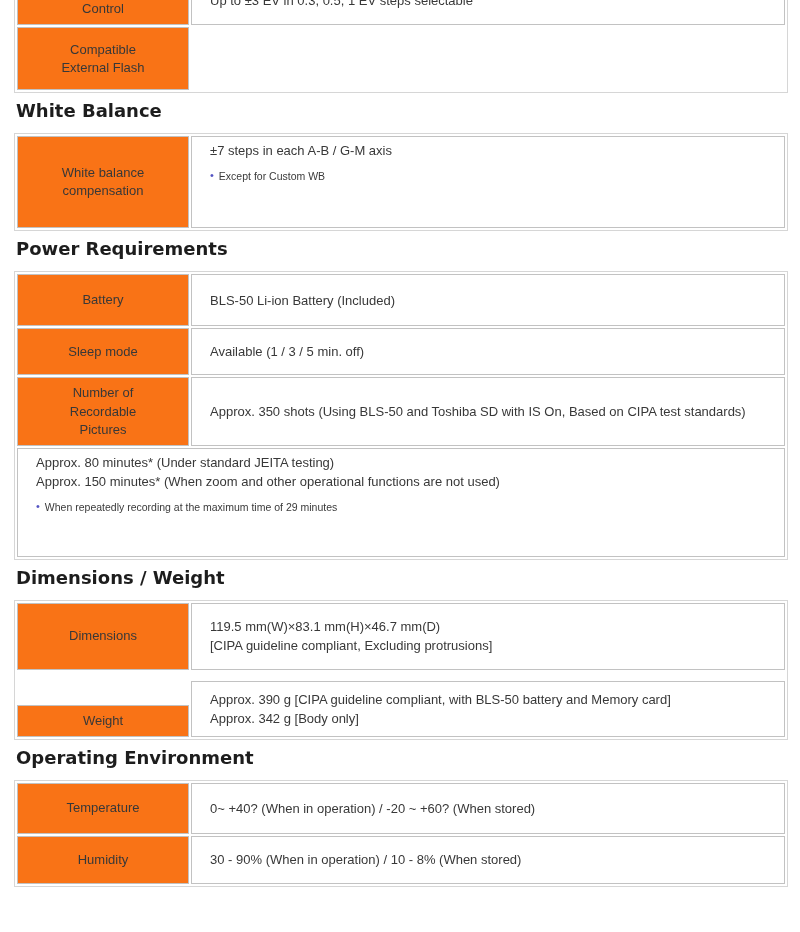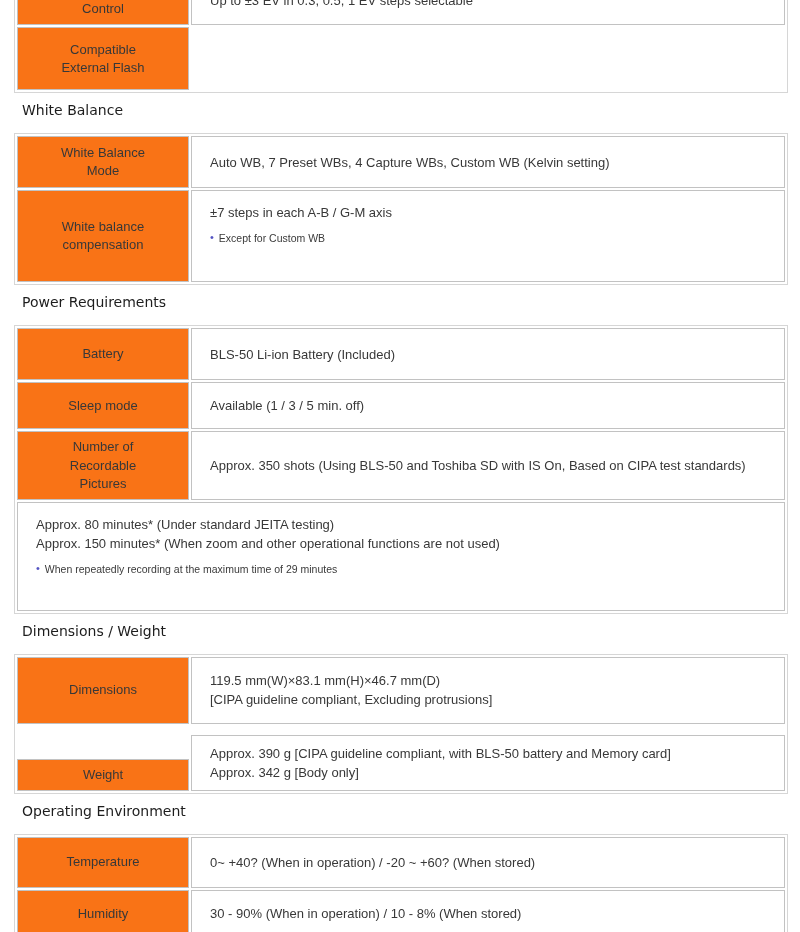--- a/index.html
+++ b/index.html
@@ -9,25 +9,25 @@
     height: 932px;
     overflow: hidden;
     background: #ffffff;
     font-family: "Liberation Sans", "DejaVu Sans", sans-serif;
   }
   .page {
     padding: 0 12px 0 14px;
   }
   .section-heading {
     font-family: "DejaVu Sans", "Liberation Sans", sans-serif;
-    font-size: 14px;
+    font-size: 18px;
     line-height: 23px;
-    font-weight: 400;
+    font-weight: 700;
     color: #1d1d1d;
-    margin: 6px 0 11px 8px;
+    margin: 6px 0 11px 2px;
   }
   .spec-table {
     border: 1px solid #d6d6d6;
     padding: 2px;
     background: #ffffff;
   }
   .spec-table.clipped-top {
     margin-top: -28px;
   }
   .row {
@@ -65,21 +65,21 @@
     display: flex;
     flex-direction: column;
     justify-content: center;
     padding: 8px 18px;
     font-size: 13px;
     line-height: 19px;
     color: #383838;
   }
   .value-cell.has-note {
     justify-content: flex-start;
-    padding-top: 12px;
+    padding-top: 4px;
   }
   .note {
     margin-top: 9px;
     font-size: 10.5px;
     line-height: 14px;
     color: #3a3a3a;
     display: flex;
     align-items: baseline;
   }
   .note-bullet {
@@ -103,28 +103,20 @@
         </div>
       </div>
       <div class="row" style="min-height: 63px;">
         <div class="cell label-cell">
           <span>Compatible External Flash</span>
         </div>
       </div>
     </div>
     <h2 class="section-heading">White Balance</h2>
     <div class="spec-table">
-      <div class="row" style="min-height: 52px;">
-        <div class="cell label-cell">
-          <span>White Balance Mode</span>
-        </div>
-        <div class="cell value-cell">
-          <div class="value-line">Auto WB, 7 Preset WBs, 4 Capture WBs, Custom WB (Kelvin setting)</div>
-        </div>
-      </div>
       <div class="row" style="min-height: 92px;">
         <div class="cell label-cell">
           <span>White balance compensation</span>
         </div>
         <div class="cell value-cell has-note">
           <div class="value-line">±7 steps in each A-B / G-M axis</div>
           <div class="note">
             <span class="note-bullet" style="color: rgb(83, 83, 194);">•</span>
             <span>Except for Custom WB</span>
           </div>

